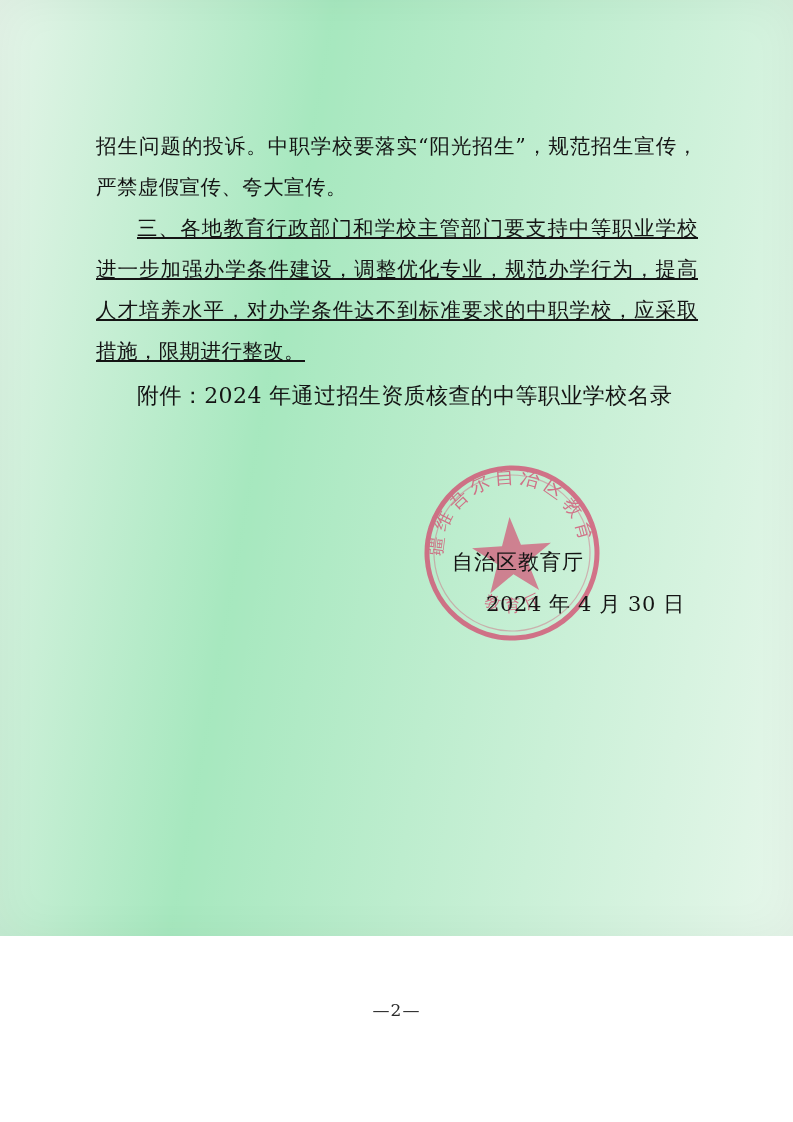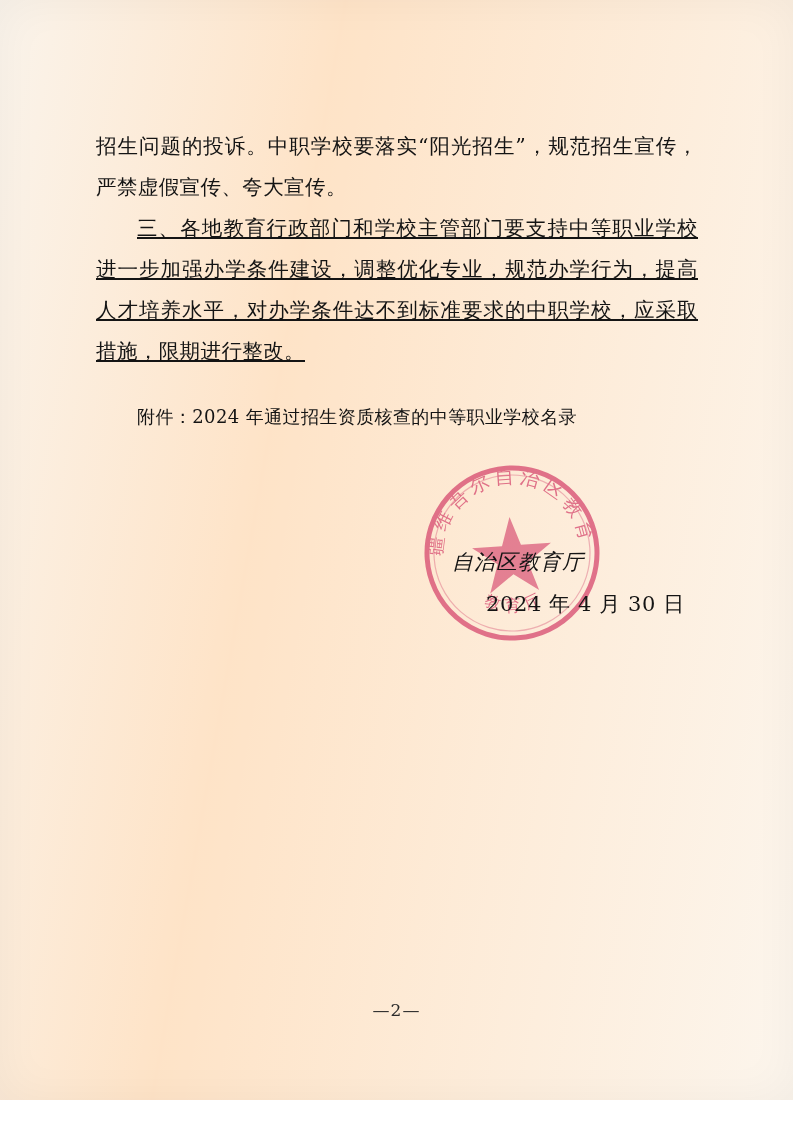--- a/index.html
+++ b/index.html
@@ -13,22 +13,22 @@
     font-family: "DejaVu Serif", serif;
     color: #1a1a1a;
     position: relative;
     overflow: hidden;
   }
 
   .page {
     position: absolute;
     left: 0; top: 0;
     width: 793px;
-    height: 1100px;
-    background: #fdba74;
+    height: 936px;
+    background: #22c55e;
   }
 
   
   .paper-tint {
     position: absolute;
     inset: 0;
     background:
       linear-gradient(100deg, rgba(250,250,248,0.9) 0%, rgba(255,255,255,0.6) 35%, rgba(252,252,250,0.9) 100%);
     pointer-events: none;
   }
@@ -50,22 +50,22 @@
     margin: 0 0 0 0;
   }
   .para.indent {
     text-indent: 41px;
     text-decoration: underline;
   }
 
   .attachment-line {
     position: absolute;
     left: 137px;
-    top: 399px;
-    font-size: 18px;
+    top: 378px;
+    font-size: 22px;
     line-height: 36px;
     color: #141414;
     letter-spacing: 0.4px;
     white-space: nowrap;
   }
 
   
   .seal {
     position: absolute;
     left: 414px;
@@ -78,21 +78,20 @@
   .seal svg { display:block; }
 
   .signature-org {
     position: absolute;
     left: 452px;
     top: 548px;
     font-size: 21px;
     letter-spacing: 1px;
     color: #141414;
     white-space: nowrap;
-    font-style: italic;
   }
   .signature-date {
     position: absolute;
     left: 459px;
     top: 590px;
     font-size: 21px;
     letter-spacing: 0.6px;
     color: #141414;
     white-space: nowrap;
     margin-left: 27px;

